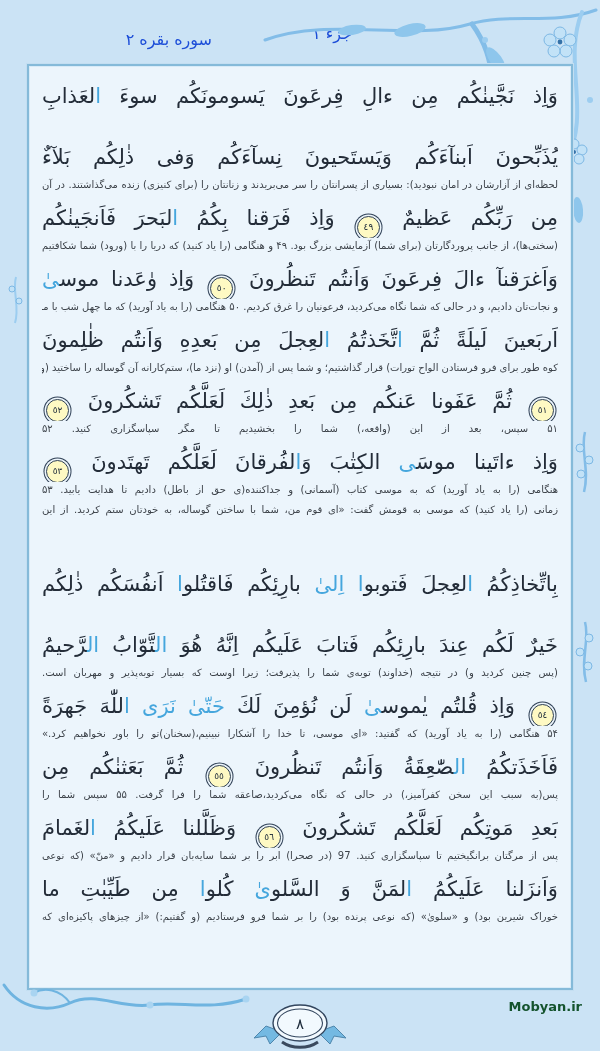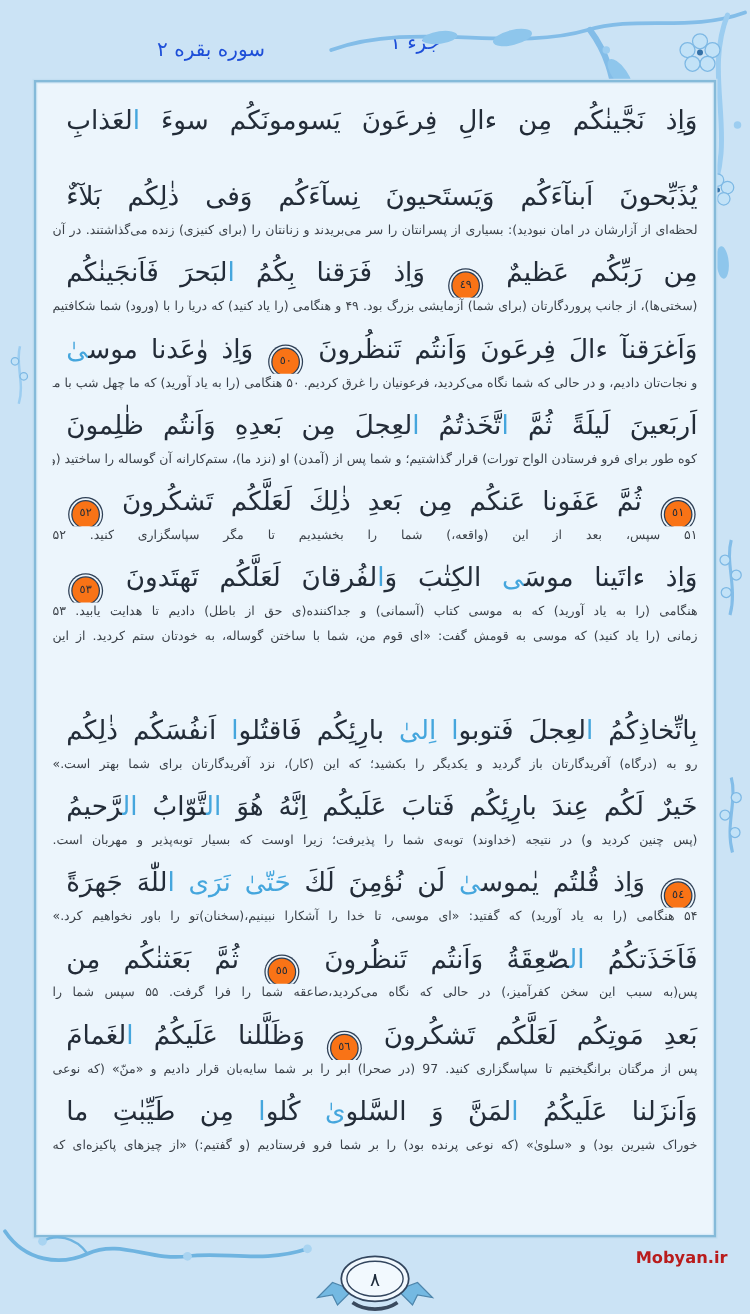--- a/index.html
+++ b/index.html
@@ -22,50 +22,50 @@
     border:2px solid #85bad9;
     box-shadow:0 0 0 1px #c3def1, inset 0 0 0 1px #d8ebf8;
     box-sizing:border-box;
   }
   .lines{ padding:9px 13px 0 13px; }
   .row{ height:61px; overflow:hidden; }
   .ar{
     direction:rtl; white-space:nowrap; overflow:hidden;
     height:41px; line-height:43px;
     font-size:21px; color:#232c38;
-    text-align:justify; text-align-last:justify;margin-left:11px;
+    text-align:justify; text-align-last:justify;
   }
   .fa{
     direction:rtl; white-space:nowrap; overflow:hidden;
     height:20px; line-height:15px;
     font-size:10px; color:#3c4249;
     text-align:justify; text-align-last:justify;
   }
   .hl{ color:#45a6dd; }
   .med{
     display:inline-flex; align-items:center; justify-content:center;
     width:21px; height:21px; border-radius:50%;
-    background:#f97316; color:#1c2a3a;
+    background:#fef9c3; color:#1c2a3a;
     border:1px solid #2e3f55;
     box-shadow:0 0 0 1.5px #ecf5fc, 0 0 0 2.5px #2e3f55;
     font-size:9px; line-height:1;
     vertical-align:-5px; margin:0 4px;
   }
   
   .deco{ position:absolute; pointer-events:none; }
   .floral-corner{ top:0; right:0; }
   .sprig-right-1{ top:430px; right:2px; }
   .sprig-right-2{ top:620px; right:2px; }
   .sprig-left-1{ top:275px; left:6px; }
   .bottom-vine{ left:0; top:975px; }
   
   .page-medallion{ position:absolute; left:252px; top:1000px; }
   .watermark{
     position:absolute; right:18px; top:999px;
-    color:#b91c1c; font-weight:bold; font-size:13px;
+    color:#14532d; font-weight:bold; font-size:13px;
     font-family:"DejaVu Sans", sans-serif;
   }
 </style>
 </head>
 <body>
 
 <div class="page">
 
   <div class="hdr-label hdr-juz">جزء ١</div>
   <div class="hdr-label hdr-surah">سوره بقره ٢</div>
@@ -166,21 +166,20 @@
         </div>
         <div class="row">
           <div class="ar"><span>وَاِذ ءاتَينا موسَ</span><span class="hl">ى</span><span> الكِتٰبَ وَ</span><span class="hl">ا</span><span>لفُرقانَ لَعَلَّكُم تَهتَدونَ </span><span class="med">٥٣</span></div>
           <div class="fa">هنگامی (را به یاد آورید) که به موسی کتاب (آسمانی) و جداکننده(ی حق از باطل) دادیم تا هدایت یابید. ۵۳</div>
         </div>
         <div class="row">
           <div class="fa">زمانی (را یاد کنید) که موسی به قومش گفت: «ای قوم من، شما با ساختن گوساله، به خودتان ستم کردید. از این</div>
         </div>
         <div class="row">
           <div class="ar"><span>بِاتِّخاذِكُمُ </span><span class="hl">ا</span><span>لعِجلَ فَتوبو</span><span class="hl">ا</span><span> </span><span class="hl">اِلىٰ</span><span> بارِئِكُم فَاقتُلو</span><span class="hl">ا</span><span> اَنفُسَكُم ذٰلِكُم</span></div>
-          <div class="fa">رو به (درگاه) آفریدگارتان باز گردید و یکدیگر را بکشید؛ که این (کار)، نزد آفریدگارتان برای شما بهتر است.»</div>
         </div>
         <div class="row">
           <div class="ar"><span>خَيرٌ لَكُم عِندَ بارِئِكُم فَتابَ عَلَيكُم اِنَّهُ هُوَ </span><span class="hl">ال</span><span>تَّوّابُ </span><span class="hl">ال</span><span>رَّحيمُ</span></div>
           <div class="fa">(پس چنین کردید و) در نتیجه (خداوند) توبه‌ی شما را پذیرفت؛ زیرا اوست که بسیار توبه‌پذیر و مهربان است.</div>
         </div>
         <div class="row">
           <div class="ar"><span class="med">٥٤</span><span> وَاِذ قُلتُم يٰموس</span><span class="hl">ىٰ</span><span> لَن نُؤمِنَ لَكَ </span><span class="hl">حَتّىٰ نَرَى ا</span><span>للّٰهَ جَهرَةً</span></div>
           <div class="fa">۵۴ هنگامی (را به یاد آورید) که گفتید: «ای موسی، تا خدا را آشکارا نبینیم،(سخنان)تو را باور نخواهیم کرد.»</div>
         </div>
         <div class="row">

